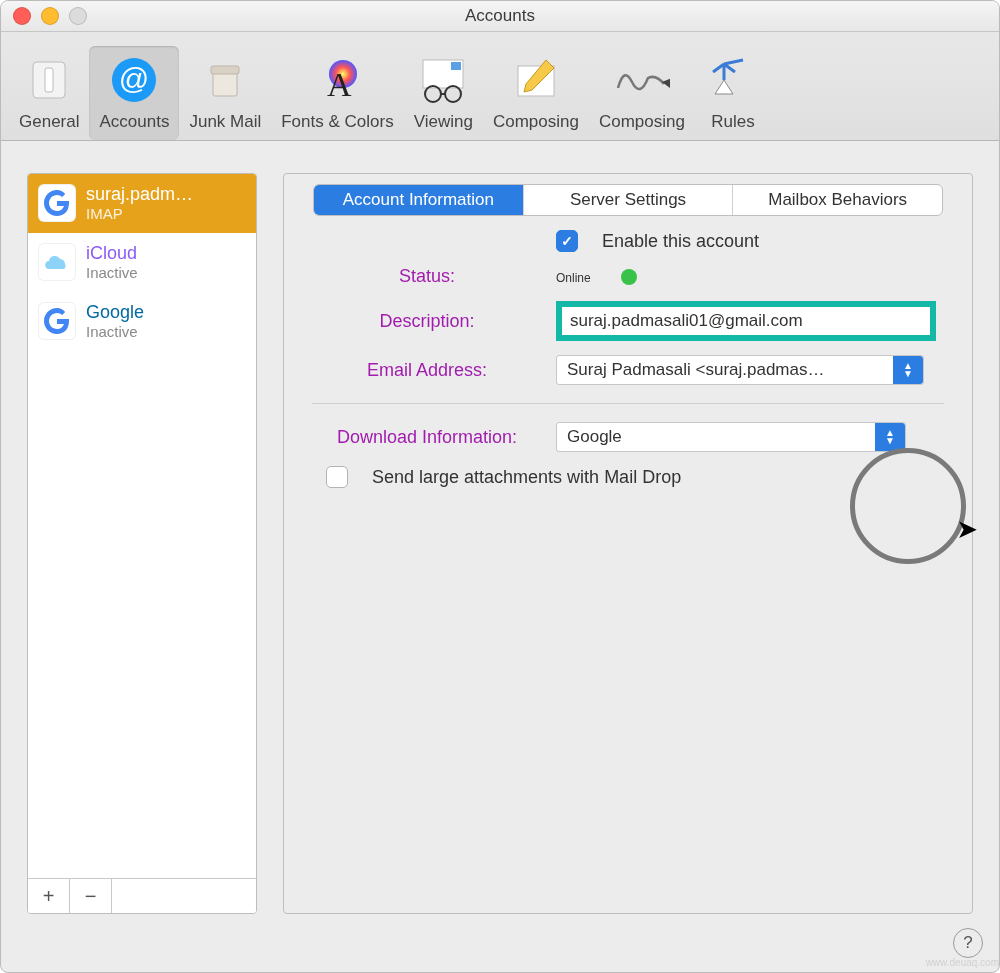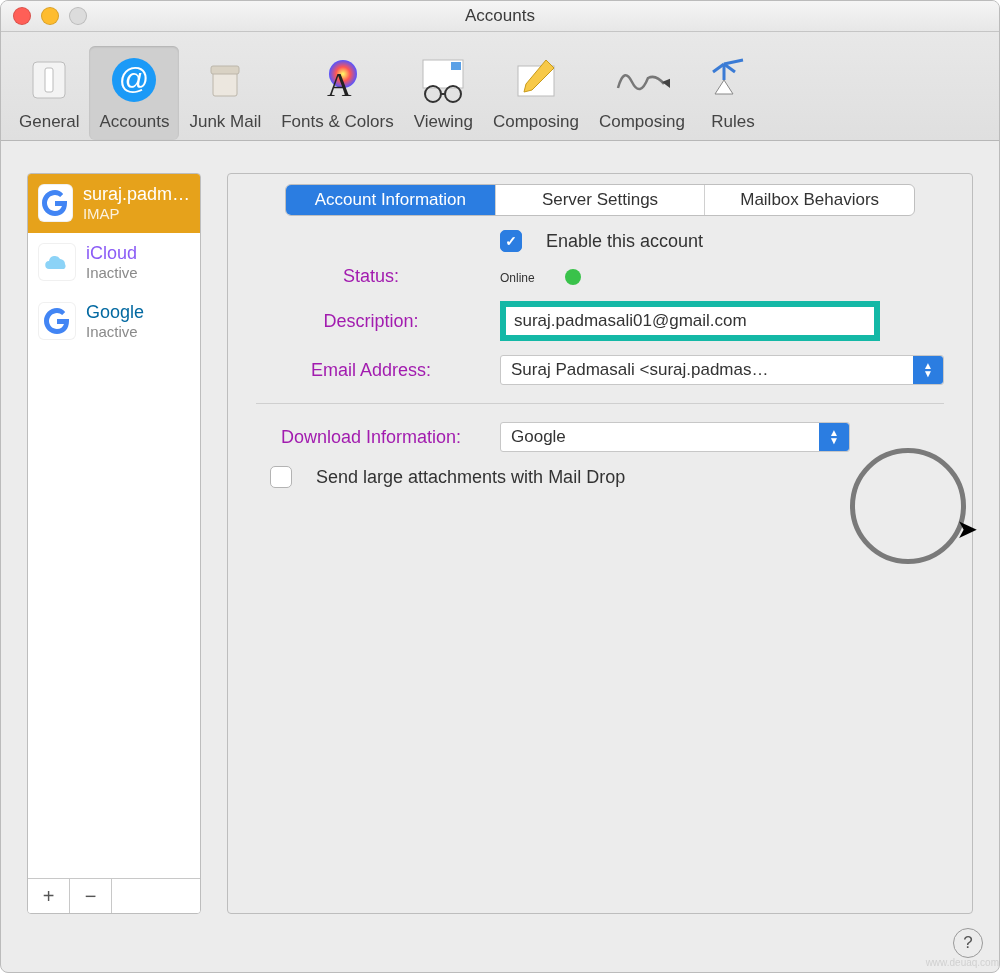--- a/index.html
+++ b/index.html
@@ -35,21 +35,21 @@
   .tab.active{background:#2b7de1;color:#fff}
   .form{padding:0 28px}
   .row{display:flex;align-items:center;margin:14px 0;gap:14px}
   .row .label{width:230px;text-align:center;font-size:18px;color:#a21caf}
   .row .field{flex:1;display:flex;align-items:flex-end;gap:24px}
   .checkbox{width:20px;height:20px;border-radius:5px;border:1px solid #b3b3b3;display:inline-flex;align-items:center;justify-content:center;background:#fff}
   .checkbox.checked{background:#2b7de1;border-color:#2b7de1}
   .checkbox.checked::after{content:"✓";color:#fff;font-size:14px;font-weight:bold}
   .status-dot{width:16px;height:16px;border-radius:50%;background:#39c24a;margin-left:6px}
   input.text{width:352px;height:28px;border:6px solid #14b8a6;font-size:17px;padding:0 8px;background:#fff;color:#333}
-  .select{position:relative;width:444px;height:30px;border:1px solid #c7c7c7;background:#fff;font-size:17px;display:flex;align-items:center;padding:0 36px 0 10px;box-sizing:border-box;color:#333;border-radius:3px}
+  .select{position:relative;width:368px;height:30px;border:1px solid #c7c7c7;background:#fff;font-size:17px;display:flex;align-items:center;padding:0 36px 0 10px;box-sizing:border-box;color:#333;border-radius:3px}
   .stepper{position:absolute;right:0;top:0;width:30px;height:100%;background:#2b7de1;border-radius:0 3px 3px 0;display:flex;flex-direction:column;align-items:center;justify-content:center;color:#fff;font-size:10px;line-height:8px}
   .divider{border:none;border-top:1px solid #cfcfcf;margin:18px 0}
   .circle-highlight{position:absolute;width:106px;height:106px;border:5px solid #7a7a7a;border-radius:50%;right:6px;top:274px;pointer-events:none}
   .cursor{position:absolute;right:-6px;top:340px;font-size:26px;color:#000;pointer-events:none}
   .help{position:absolute;right:16px;bottom:14px;width:28px;height:28px;border-radius:50%;border:1.5px solid #9a9a9a;display:flex;align-items:center;justify-content:center;font-size:17px;color:#555;background:#ececec}
   .watermark{position:absolute;right:0;bottom:4px;font-size:10px;color:#d0d0d0}
   
   .ico svg{display:block}
 </style>
 </head>

